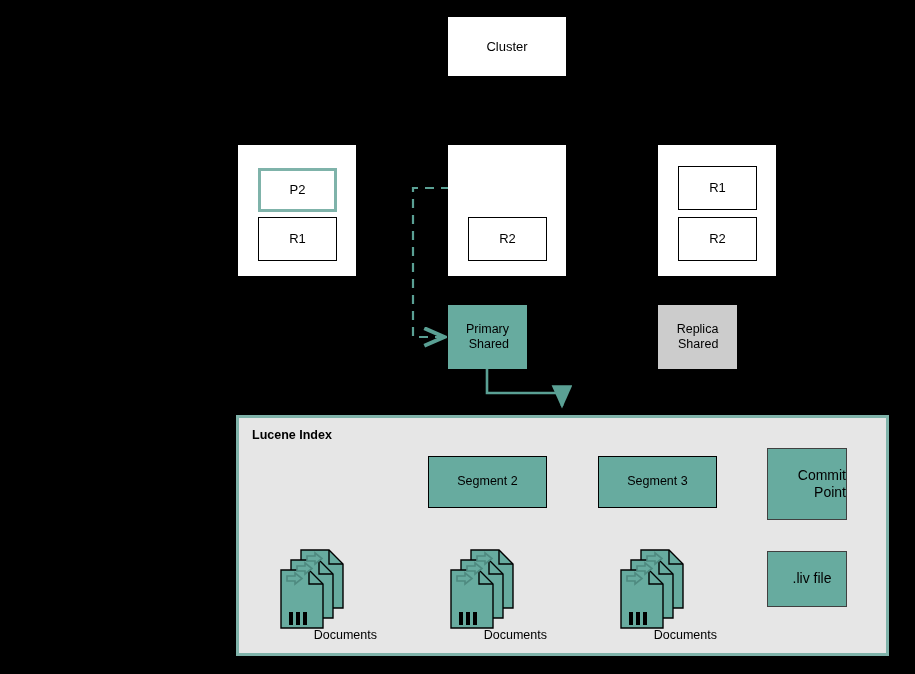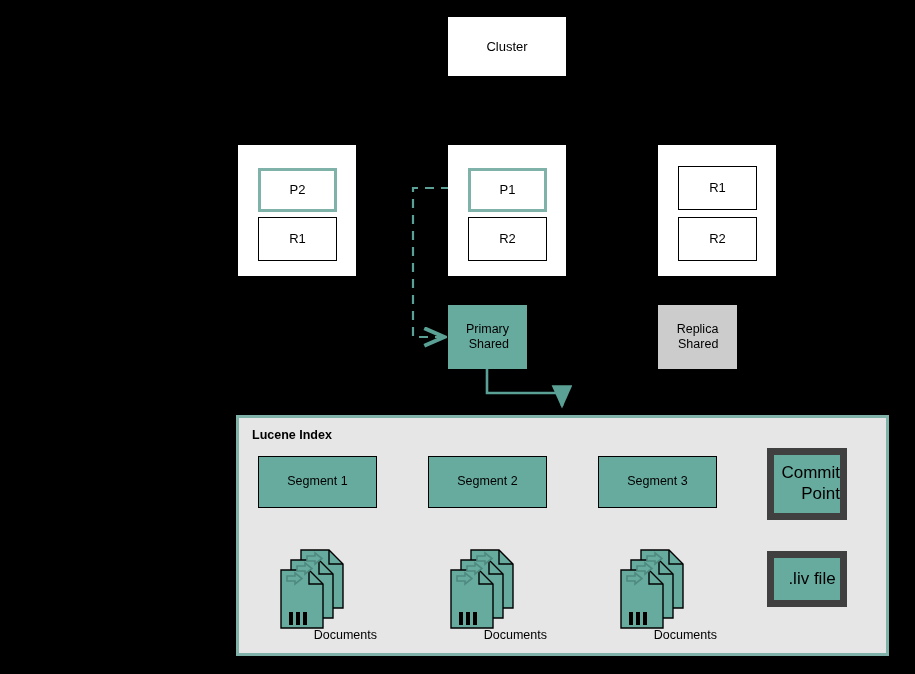--- a/index.html
+++ b/index.html
@@ -78,22 +78,22 @@
     left: 252px;
     top: 428px;
   }
   .segment {
     background: #67ab9f;
     border: 1px solid #000000;
     font-size: 12.5px;
   }
   .artifact {
     background: #67ab9f;
-    border: 7px solid #404040;
-    font-size: 17px;
+    border: 1px solid #404040;
+    font-size: 14px;
   }
   .doc-label {
     position: absolute;
     font-size: 12.5px;
     color: #000000;
     text-align: right;
     width: 120px;
   }
   .docstack {
     position: absolute;
@@ -150,36 +150,34 @@
     </g>
   </svg>
 
   <div class="box cluster-box" style="left:448px; top:17px; width:118px; height:59px;">Cluster</div>
 
   <div class="box node-box" style="left:238px; top:145px; width:118px; height:131px;"></div>
   <div class="box shard primary" style="left:258px; top:168px; width:79px; height:44px;">P2</div>
   <div class="box shard" style="left:258px; top:217px; width:79px; height:44px;">R1</div>
 
   <div class="box node-box" style="left:448px; top:145px; width:118px; height:131px;"></div>
-  <div class="box shard primary" style="left:468px; top:168px; width:79px; height:44px;">P1</div>
   <div class="box shard" style="left:468px; top:217px; width:79px; height:44px;">R2</div>
 
   <div class="box node-box" style="left:658px; top:145px; width:118px; height:131px;"></div>
   <div class="box shard" style="left:678px; top:166px; width:79px; height:44px;">R1</div>
   <div class="box shard" style="left:678px; top:217px; width:79px; height:44px;">R2</div>
 
   <div class="box shared-box" style="left:448px; top:305px; width:79px; height:64px;">Primary
 Shared</div>
   <div class="box shared-box replica" style="left:658px; top:305px; width:79px; height:64px;">Replica
 Shared</div>
 
   <div class="lucene-panel" style="left:236px; top:415px; width:653px; height:241px;"></div>
   <div class="panel-title">Lucene Index</div>
 
-  <div class="box segment" style="left:258px; top:456px; width:119px; height:52px;">Segment 1</div>
   <div class="box segment" style="left:428px; top:456px; width:119px; height:52px;">Segment 2</div>
   <div class="box segment" style="left:598px; top:456px; width:119px; height:52px;">Segment 3</div>
 
   <div class="docstack" style="left:277px; top:548px;">
     <svg width="80" height="82" viewBox="0 0 80 82">
       <g stroke="#000000" stroke-width="1.4" fill="#67ab9f">
         <path d="M24,2 L52,2 L66,16 L66,60 L24,60 Z"></path>
         <path d="M52,2 L52,16 L66,16" fill="none"></path>
         <path d="M14,12 L42,12 L56,26 L56,70 L14,70 Z"></path>
         <path d="M42,12 L42,26 L56,26" fill="none"></path>

